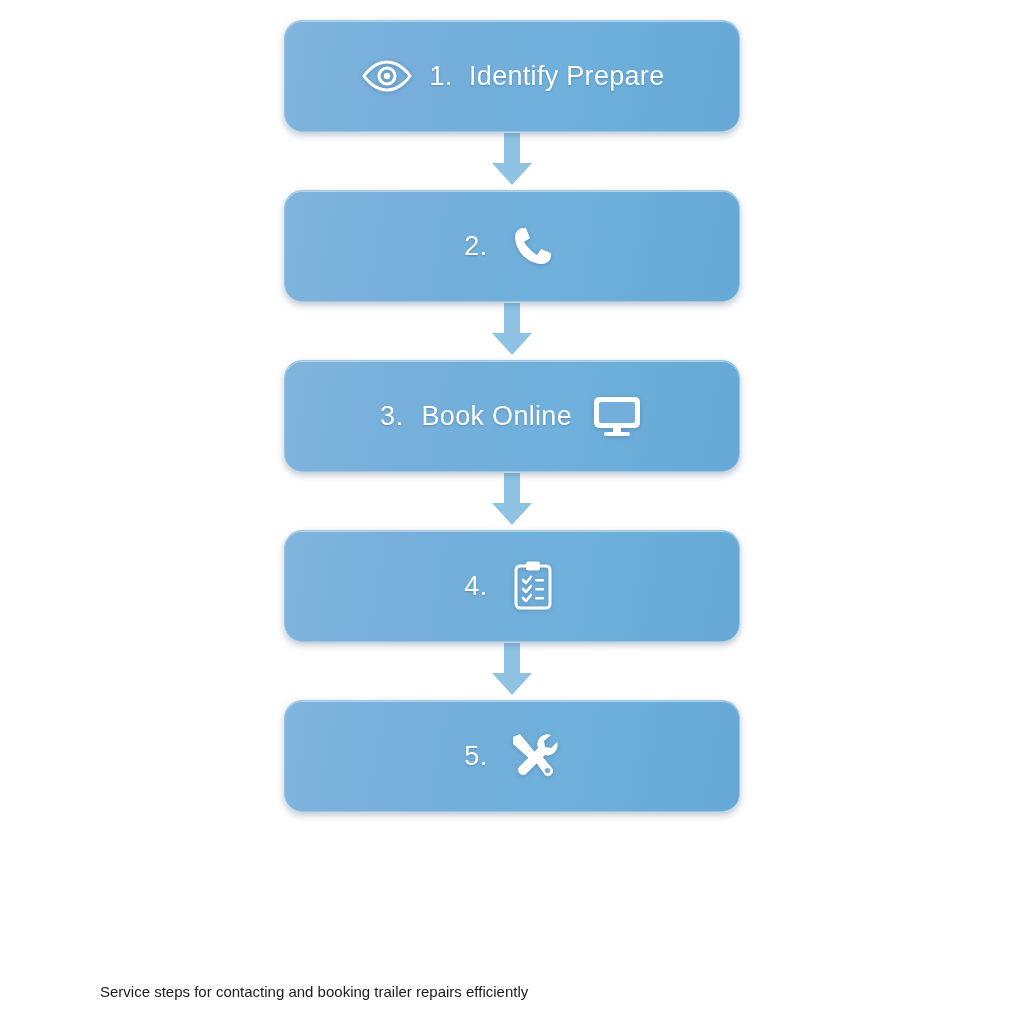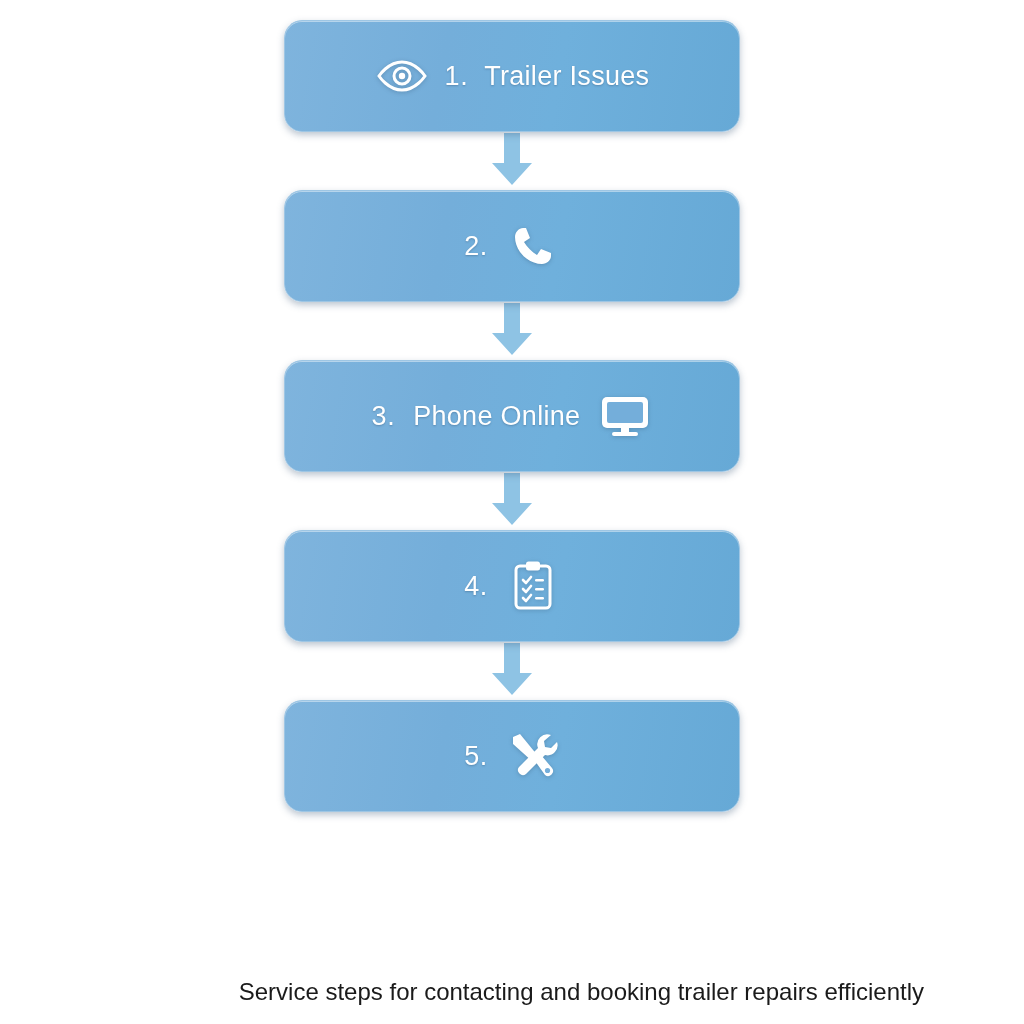--- a/index.html
+++ b/index.html
@@ -80,23 +80,23 @@
     align-items: center;
     justify-content: center;
   }
   .arrow svg { display: block; }
 
   .caption {
     position: absolute;
     left: 0;
     right: 0;
     bottom: 18px;
-    text-align: right;
+    text-align: left;
     color: #1a1a1a;
-    font-size: 24px;
+    font-size: 15px;
     line-height: 29px;
     padding: 0 100px;
     box-sizing: border-box;
   }
   .caption div { white-space: nowrap; }
 
   
   .step.order-first .step-inner { gap: 16px; }
 </style>
 </head>
@@ -109,21 +109,21 @@
     <div class="step order-first">
       <div class="step-inner">
         <span class="icon">
           <svg width="54" height="40" viewBox="0 0 54 40">
             <path d="M27 6 C13 6 4 20 4 20 C4 20 13 34 27 34 C41 34 50 20 50 20 C50 20 41 6 27 6 Z" fill="none" stroke="#ffffff" stroke-width="3"></path>
             <circle cx="27" cy="20" r="8" fill="none" stroke="#ffffff" stroke-width="3"></circle>
             <circle cx="27" cy="20" r="3.2" fill="#ffffff"></circle>
           </svg>
         </span>
         <span class="step-num">1.</span>
-        <span class="step-label">Trailer Issues</span>
+        <span class="step-label">Identify Prepare</span>
       </div>
     </div>
 
     <div class="arrow">
       <svg width="56" height="56" viewBox="0 0 56 56">
         <polygon points="20,0 36,0 36,30 48,30 28,52 8,30 20,30" fill="#8ec3e4"></polygon>
       </svg>
     </div>
 
     <div class="step">
@@ -139,21 +139,21 @@
 
     <div class="arrow">
       <svg width="56" height="56" viewBox="0 0 56 56">
         <polygon points="20,0 36,0 36,30 48,30 28,52 8,30 20,30" fill="#8ec3e4"></polygon>
       </svg>
     </div>
 
     <div class="step">
       <div class="step-inner">
         <span class="step-num">3.</span>
-        <span class="step-label">Phone Online</span>
+        <span class="step-label">Book Online</span>
         <span class="icon">
           <svg width="54" height="46" viewBox="0 0 54 46">
             <rect x="4" y="4" width="46" height="31" rx="5" fill="#ffffff"></rect>
             <rect x="9" y="9" width="36" height="21" rx="2" fill="#74aeda"></rect>
             <rect x="23" y="35" width="8" height="5" fill="#ffffff"></rect>
             <rect x="14" y="39" width="26" height="4" rx="2" fill="#ffffff"></rect>
           </svg>
         </span>
       </div>
     </div>

